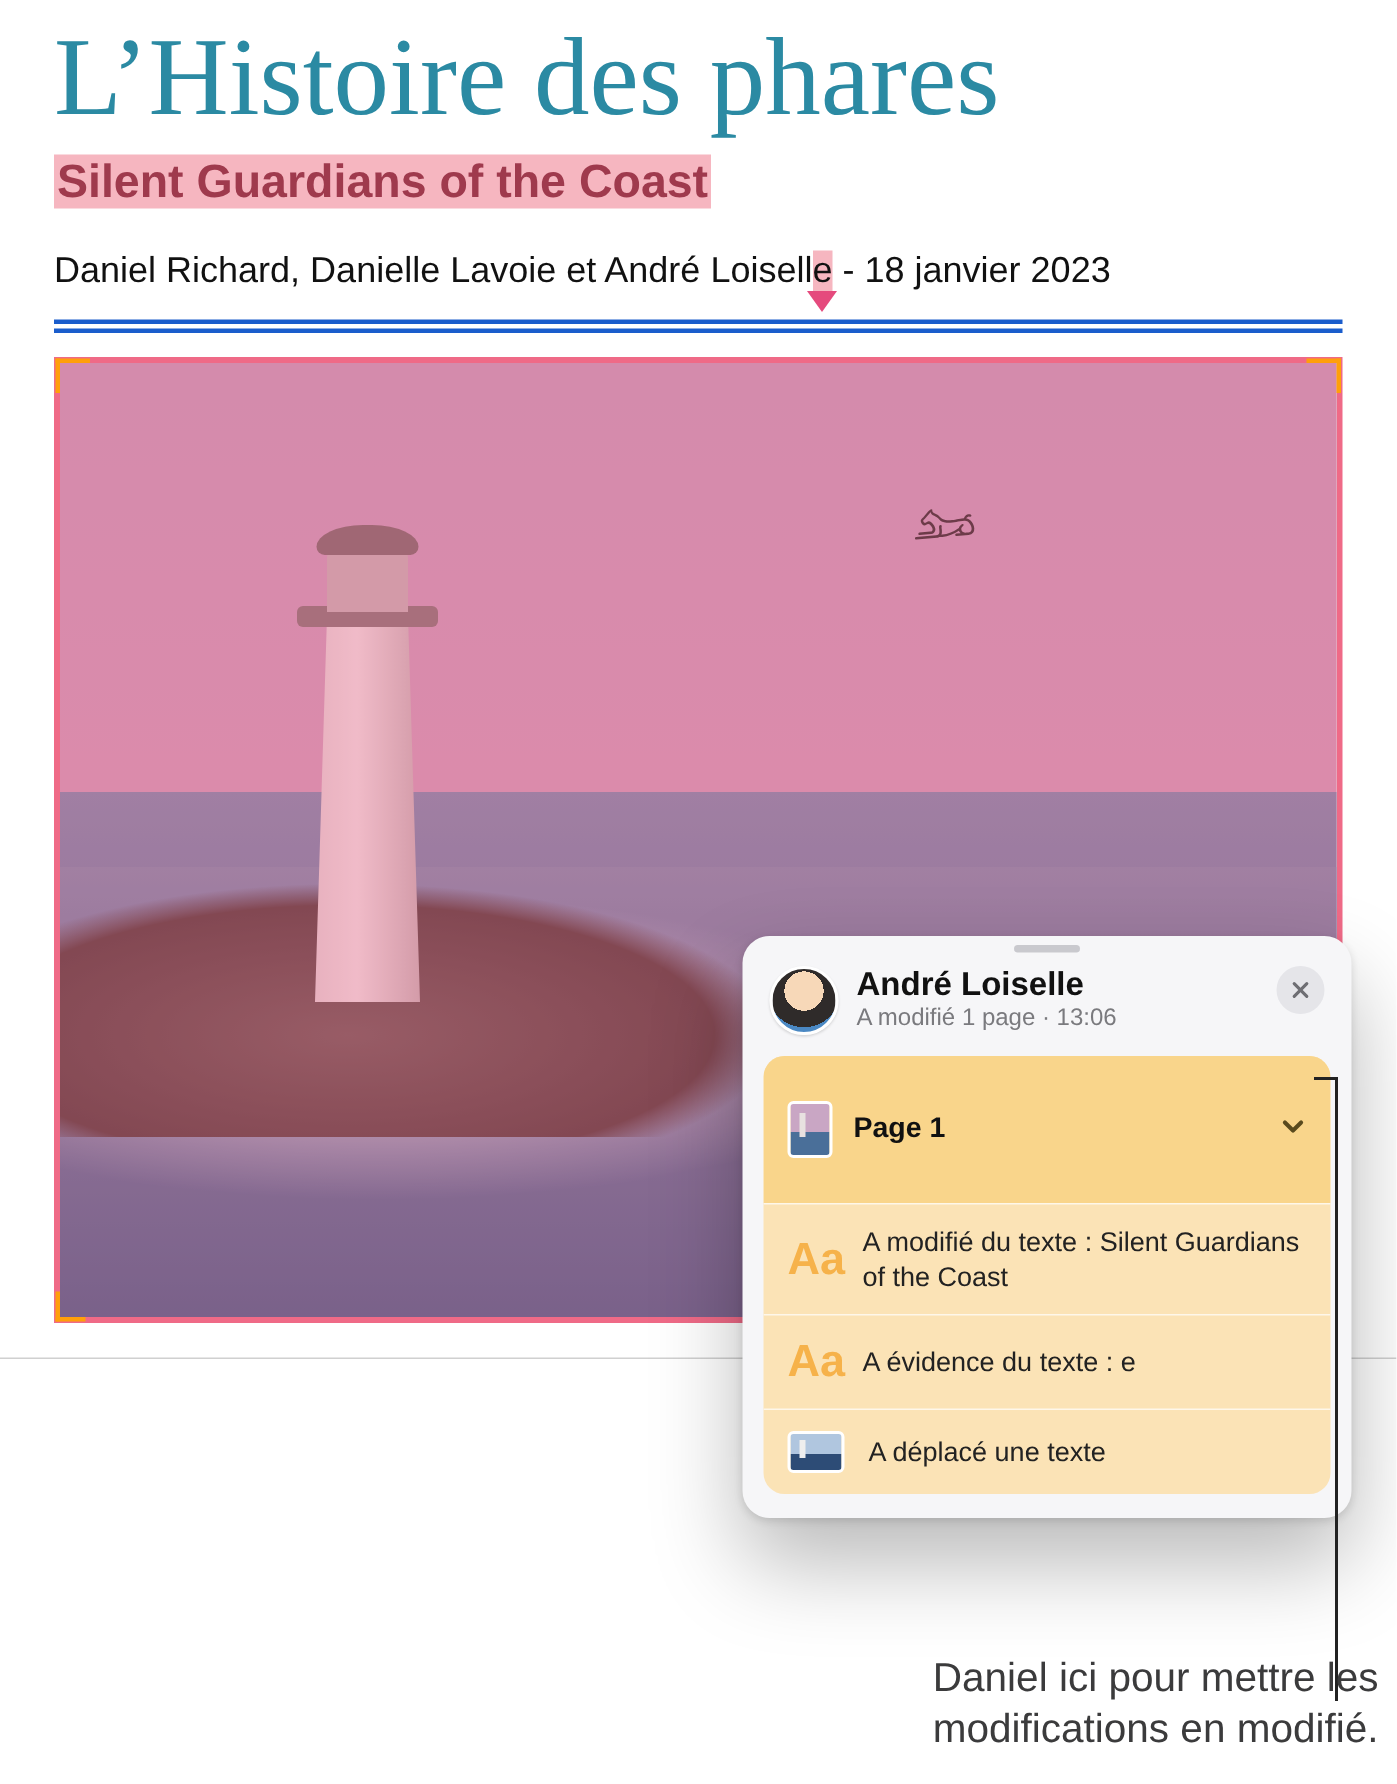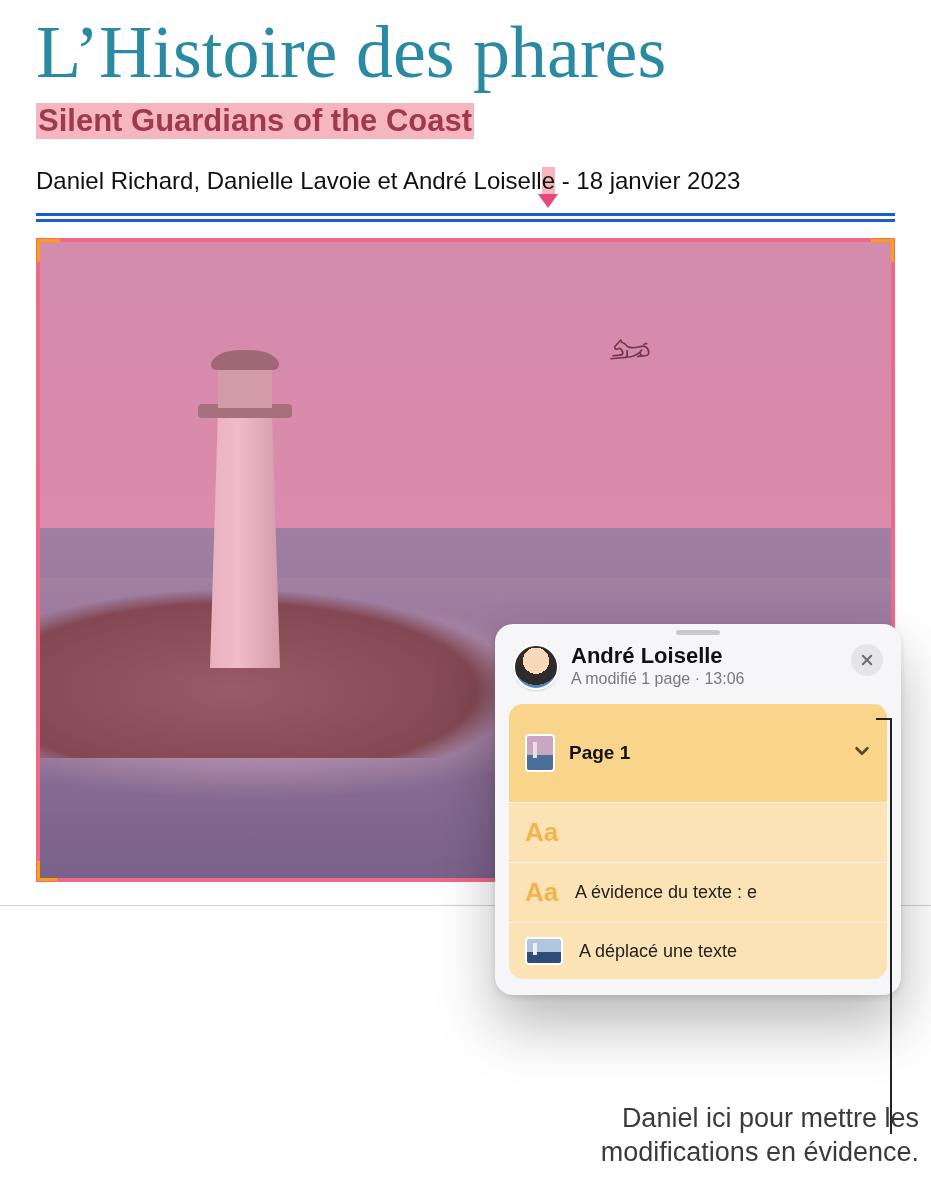--- a/index.html
+++ b/index.html
@@ -192,21 +192,21 @@
   .card-header .label{font-weight:700;font-size:19px;}
   .chev{margin-left:auto;}
   .chev svg{width:18px;height:18px;stroke:#5a4a1d;stroke-width:3;fill:none;}
   .card-item{
     display:flex;align-items:center;gap:16px;
     padding:14px 16px;
     border-top:1px solid rgba(255,255,255,0.7);
   }
   .icon-Aa{
     font-family:"Helvetica Neue",Arial,sans-serif;
-    font-weight:600;color:var(--orange-border);font-size:26px;width:34px;text-align:left;flex-shrink:0;
+    font-weight:600;color:var(--orange-border);font-size:30px;width:34px;text-align:left;flex-shrink:0;
   }
   .icon-img{
     width:38px;height:28px;border-radius:4px;flex-shrink:0;border:2px solid #fff;
     background:linear-gradient(to bottom,#b0c6df 55%,#2d4c76 55%);
     position:relative;
   }
   .icon-img::after{content:"";position:absolute;left:6px;top:4px;width:4px;height:12px;background:#eee;}
   .item-text{font-size:18px;color:#222;line-height:1.25;}
   
   .callout-line{
@@ -279,31 +279,32 @@
         <div class="label">Page 1</div>
         <div class="chev">
           <svg viewBox="0 0 20 20">
               <polyline points="4,7 10,13 16,7" stroke-linecap="round" stroke-linejoin="round"></polyline>
             </svg>
         </div>
       </div>
 
       <div class="card-item">
         <div class="icon-Aa">Aa</div>
+        <div class="item-text">A modifié du texte : Silent Guardians of the Coast</div>
       </div>
       <div class="card-item">
         <div class="icon-Aa">Aa</div>
         <div class="item-text">A évidence du texte : e</div>
       </div>
       <div class="card-item">
         <div class="icon-img"></div>
         <div class="item-text">A déplacé une texte</div>
       </div>
     </div>
   </div>
 
   <div class="callout-line"></div>
 </div>
 
 <div class="callout">
   <span>Daniel ici pour mettre les</span><br>
-  <span>modifications en évidence.</span>
+  <span>modifications en modifié.</span>
 </div>
 
 </body></html>

